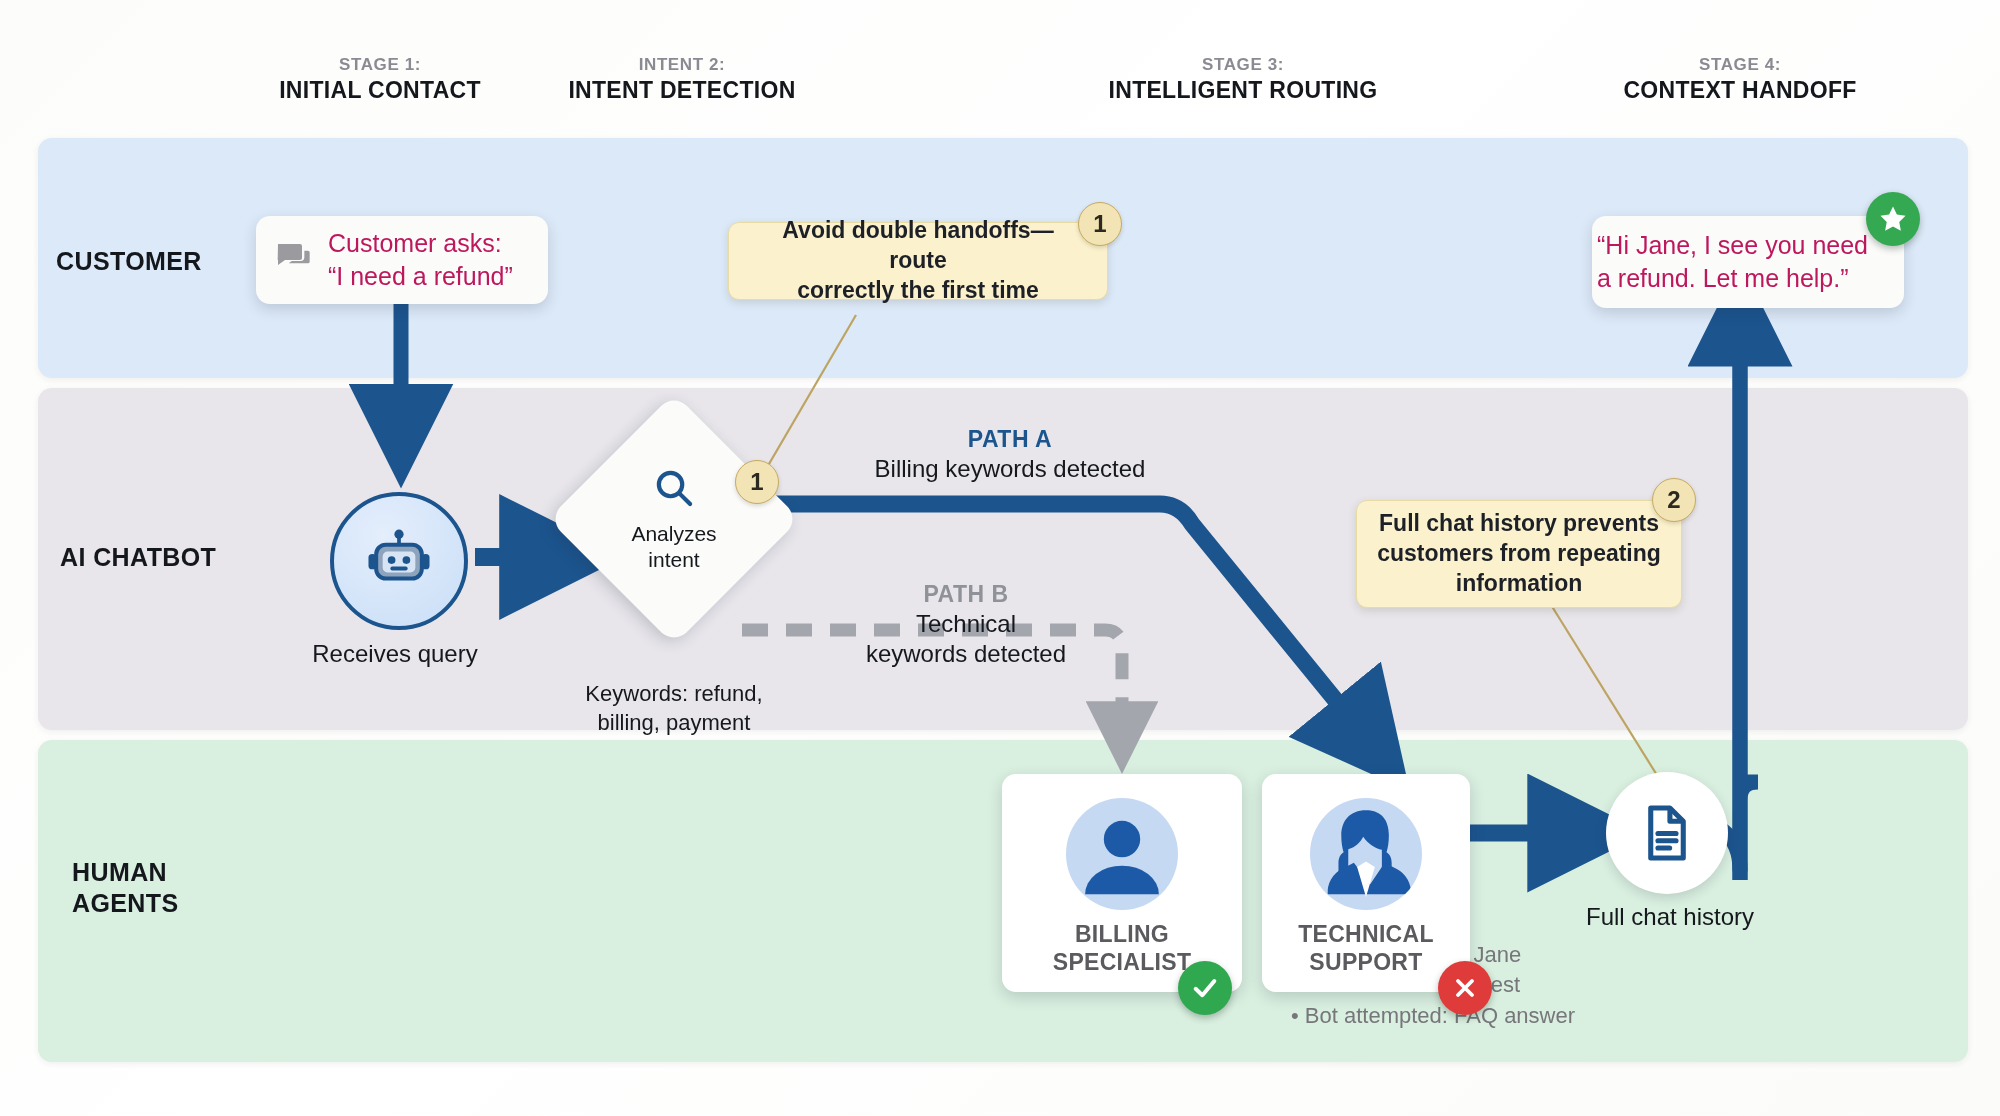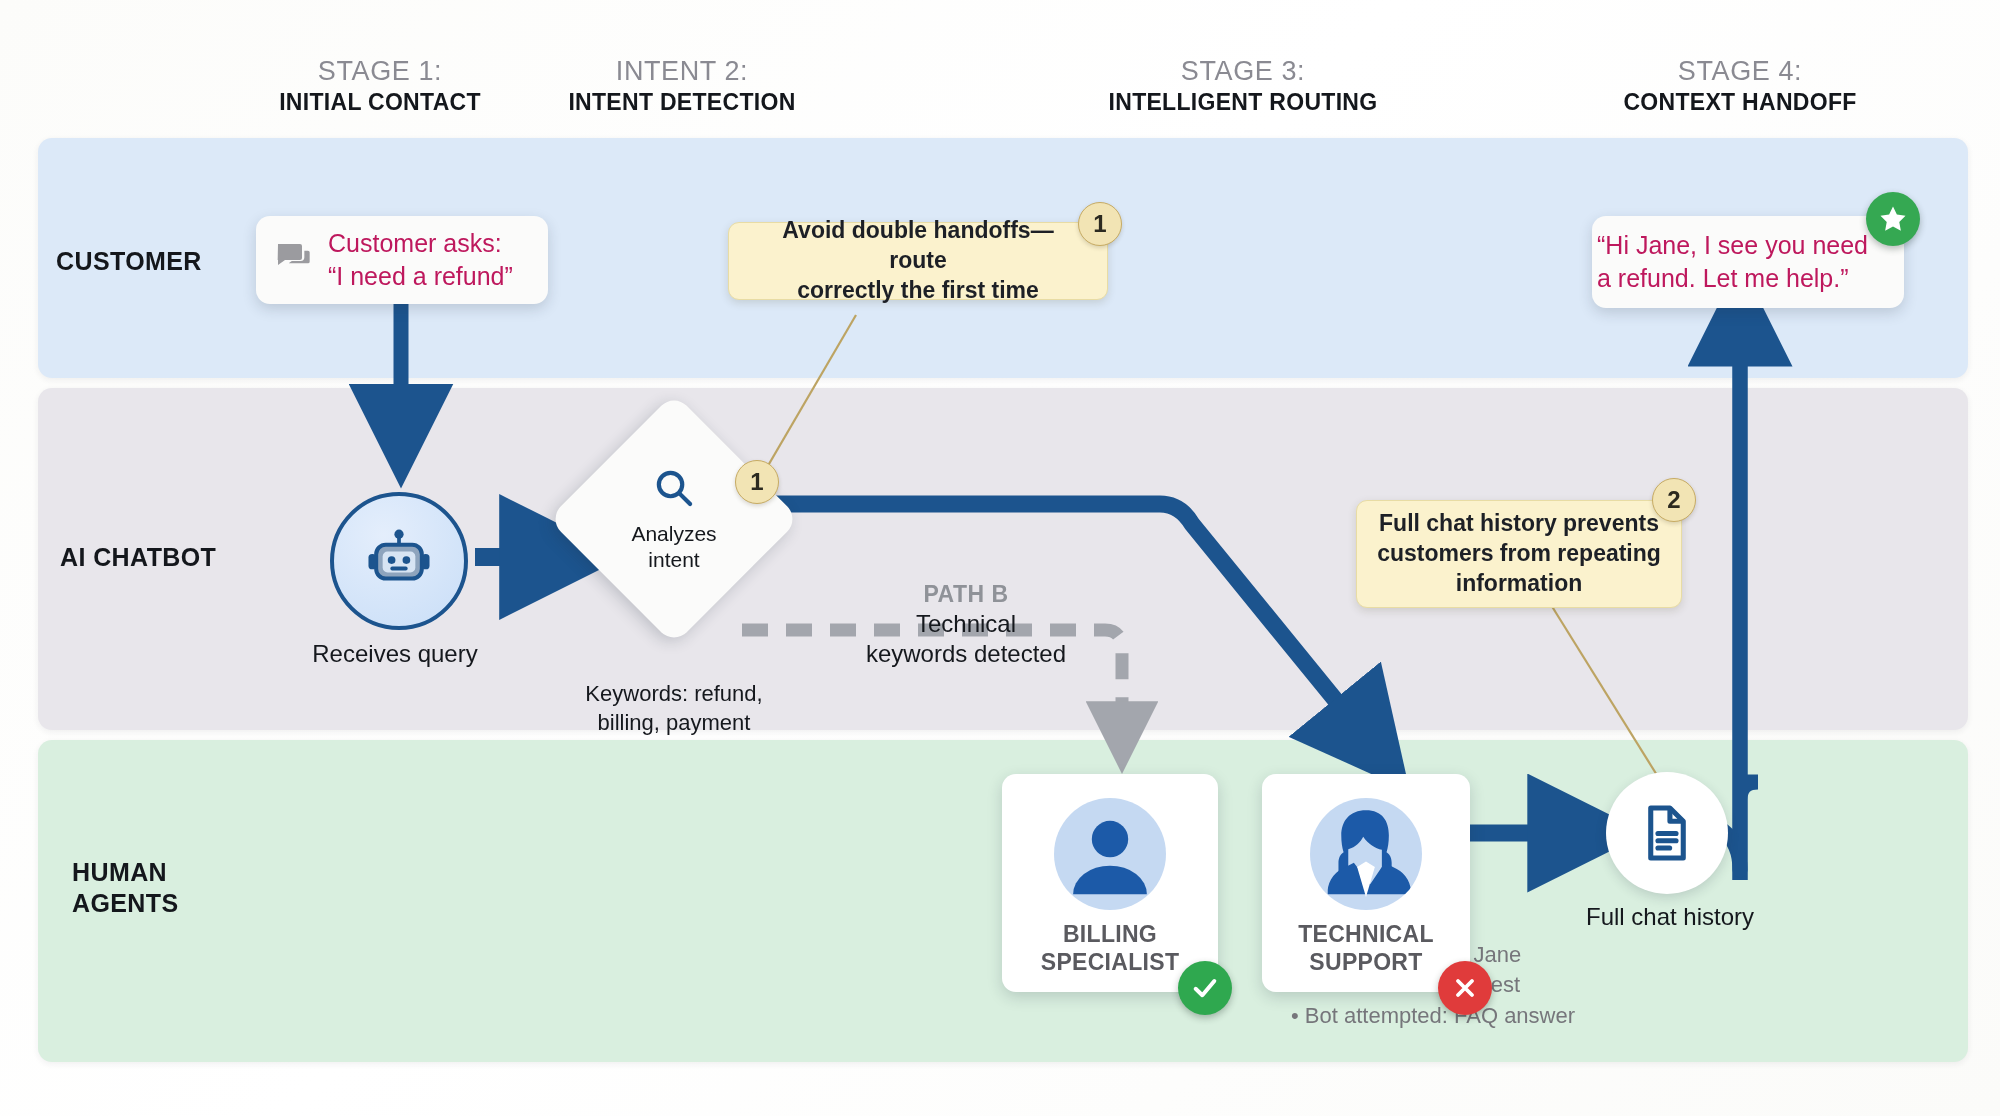--- a/index.html
+++ b/index.html
@@ -19,22 +19,22 @@
   }
 
   
   .stage-head {
     position: absolute;
     text-align: center;
     line-height: 1.22;
   }
   .stage-num {
     display: block;
-    font-size: 27px;
-    font-weight: 400;
+    font-size: 17px;
+    font-weight: 700;
     letter-spacing: 0.6px;
     color: #8a8a92;
   }
   .stage-title {
     display: block;
     font-size: 23px;
     font-weight: 700;
     letter-spacing: 0.3px;
     color: #14171c;
     white-space: nowrap;
@@ -348,41 +348,45 @@
       <span class="dtext">Analyzes
 intent</span>
     </div>
   </div>
 
   <div class="badge-num" style="left:735px; top:460px;">1</div>
 
   <div class="small-note" style="left:564px; top:680px; width:220px;">Keywords: refund,
 billing, payment</div>
 
+  <div class="path-label" style="left:830px; top:425px; width:360px;">
+    <span class="pl-title" style="color:#1c548e;">PATH A</span>
+    <span class="pl-sub">Billing keywords detected</span>
+  </div>
 
   <div class="path-label" style="left:816px; top:580px; width:300px;">
     <span class="pl-title" style="color:#8f9298;">PATH B</span>
     <span class="pl-sub">Technical
 keywords detected</span>
   </div>
 
   <div class="callout" style="left:728px; top:222px; width:380px; height:78px; padding:0 28px;">
     <span>Avoid double handoffs—route
 correctly the first time</span>
   </div>
   <div class="badge-num" style="left:1078px; top:202px;">1</div>
 
   <div class="callout" style="left:1356px; top:500px; width:326px; height:108px; padding:0 16px;">
     <span>Full chat history prevents
 customers from repeating
 information</span>
   </div>
   <div class="badge-num" style="left:1652px; top:478px;">2</div>
 
-  <div class="agent-card" style="left:1002px; top:774px; width:216px; height:218px;">
+  <div class="agent-card" style="left:1002px; top:774px; width:240px; height:218px;">
     <div class="agent-avatar">
       <svg width="112" height="112" viewBox="0 0 24 24" fill="#1c5aa8">
         <circle cx="12" cy="8.8" r="3.9"></circle>
         <path d="M4.1,20.6 a7.9,6.1 0 0 1 15.8,0 z"></path>
       </svg>
     </div>
     <div class="agent-label">BILLING
 SPECIALIST</div>
   </div>
   <div class="status-badge" style="left:1178px; top:961px; background:#2fa84f;">

